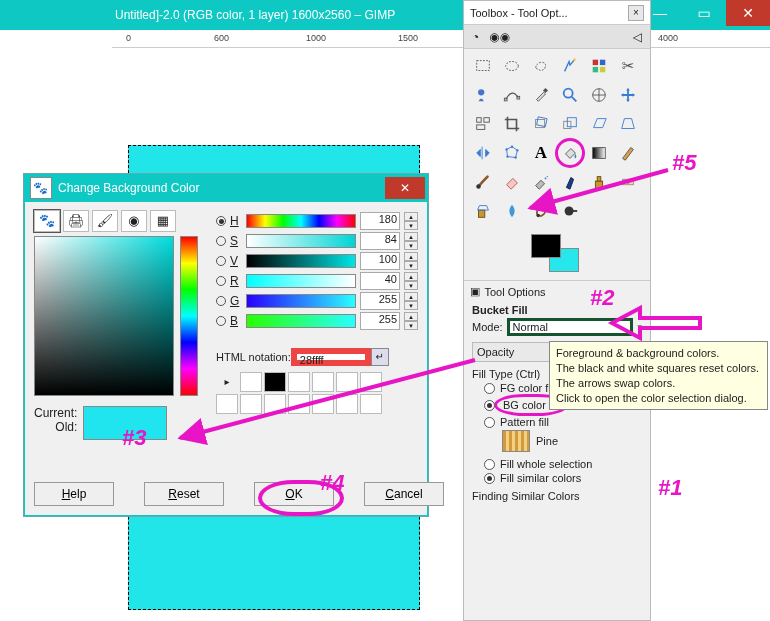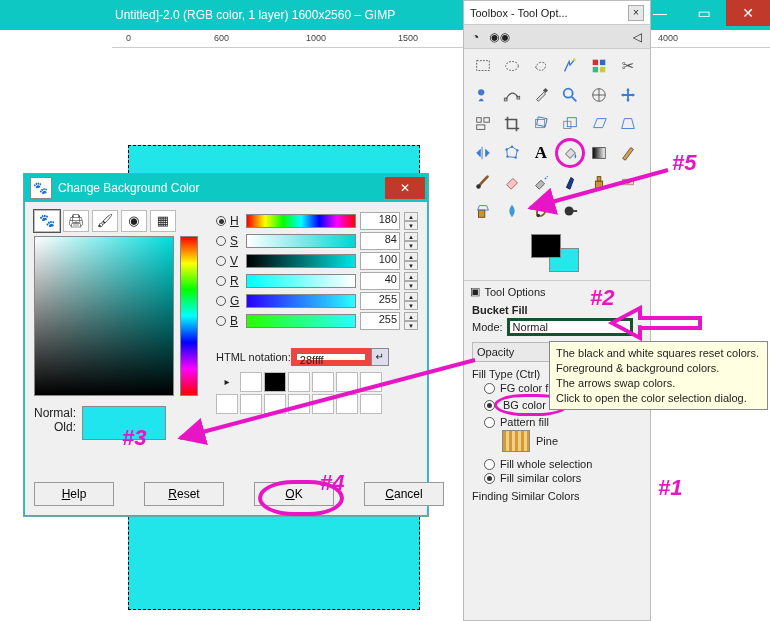--- a/index.html
+++ b/index.html
@@ -368,22 +368,22 @@
     <div class="radio-row">
         <span class="radio checked"></span>
         <span>Fill similar colors</span>
       </div>
 
     <div style="margin-top:6px">Finding Similar Colors</div>
   </div>
 </div>
 
 <div class="tooltip">
+  <div>Foreground &amp; background colors.</div>
   <div>The black and white squares reset colors.</div>
-  <div>Foreground &amp; background colors.</div>
   <div>The arrows swap colors.</div>
   <div>Click to open the color selection dialog.</div>
 </div>
 
 <div class="dialog">
   <div class="dlg-titlebar">
     <div class="dlg-icon">🐾</div>
     <div class="dlg-title">Change Background Color</div>
     <div class="dlg-close">✕</div>
   </div>
@@ -396,21 +396,21 @@
           <div class="ib">🖌</div>
           <div class="ib">◉</div>
           <div class="ib">▦</div>
         </div>
         <div class="color-panel">
           <div class="sv-box"></div>
           <div class="hue-bar"></div>
         </div>
         <div style="display:flex; margin-top:10px">
           <div style="text-align:right">
-            <div class="lbl">Normal:</div>
+            <div class="lbl">Current:</div>
             <div class="lbl">Old:</div>
           </div>
           <div class="co-swatch"></div>
         </div>
       </div>
       <div class="channels" style="width:200px">
         <div id="ch-rows">
             <div class="ch-row">
               <span class="ch-radio checked"></span>
               <span class="ch-label">H</span>

